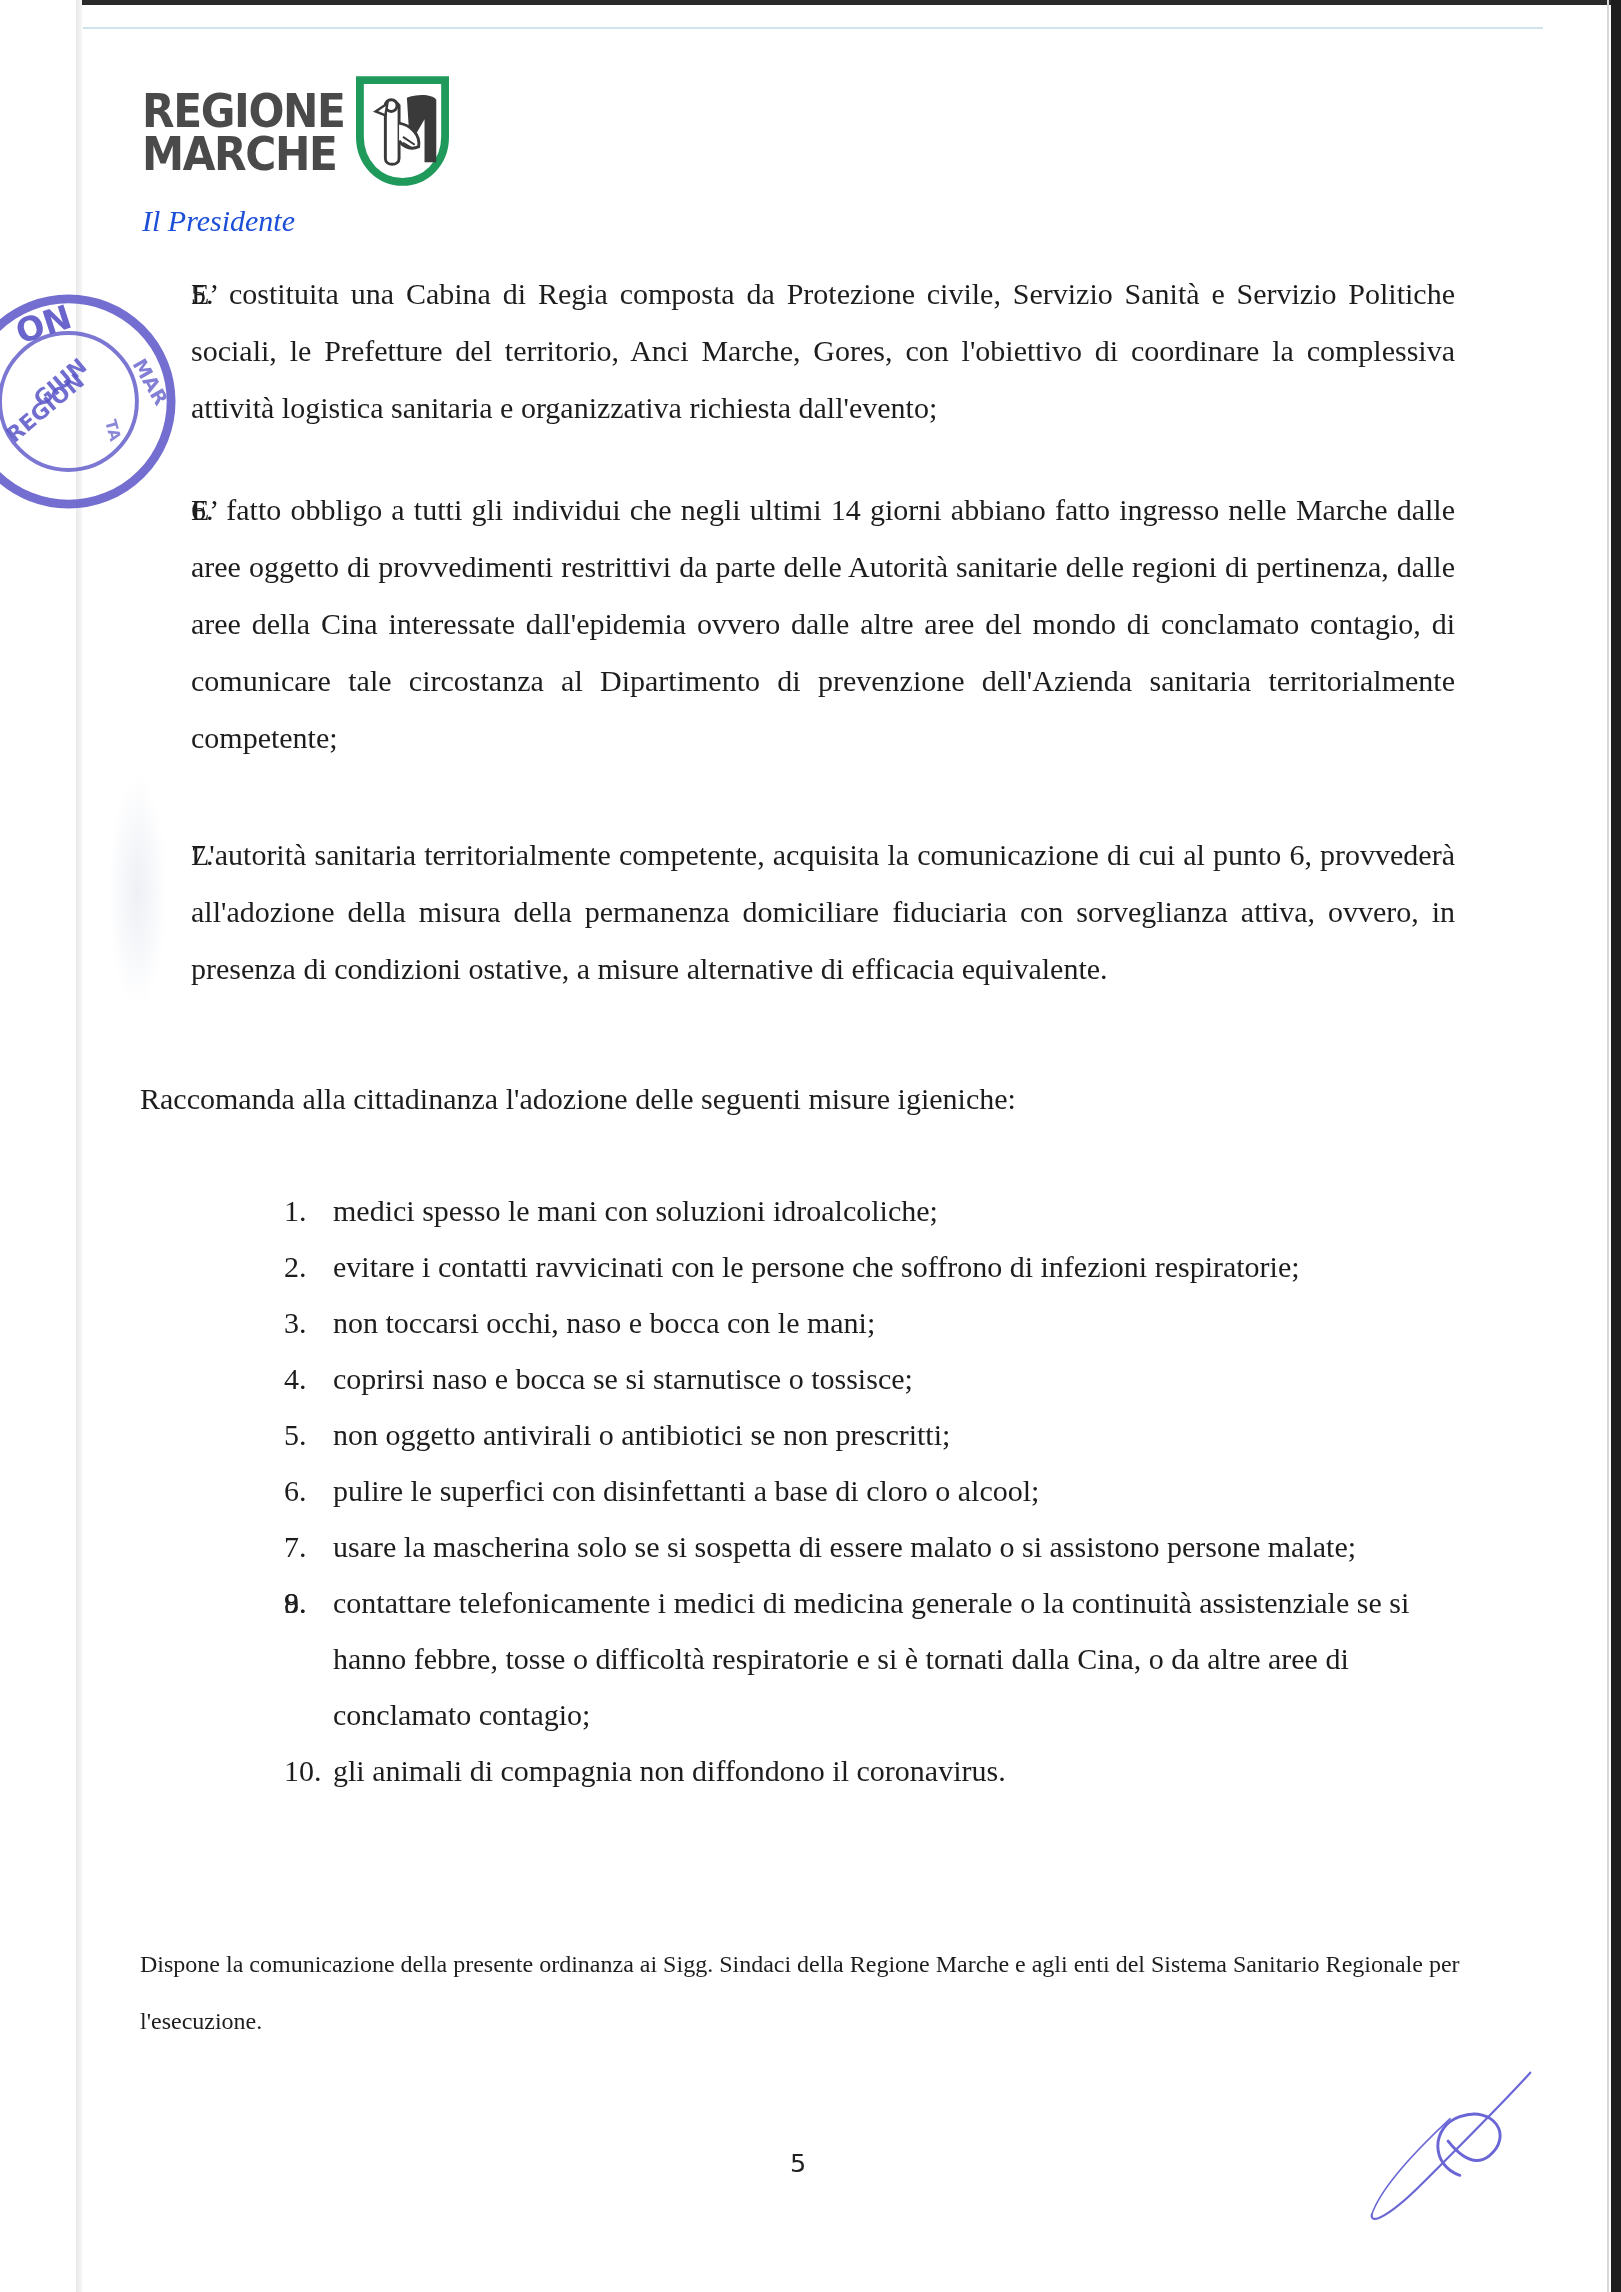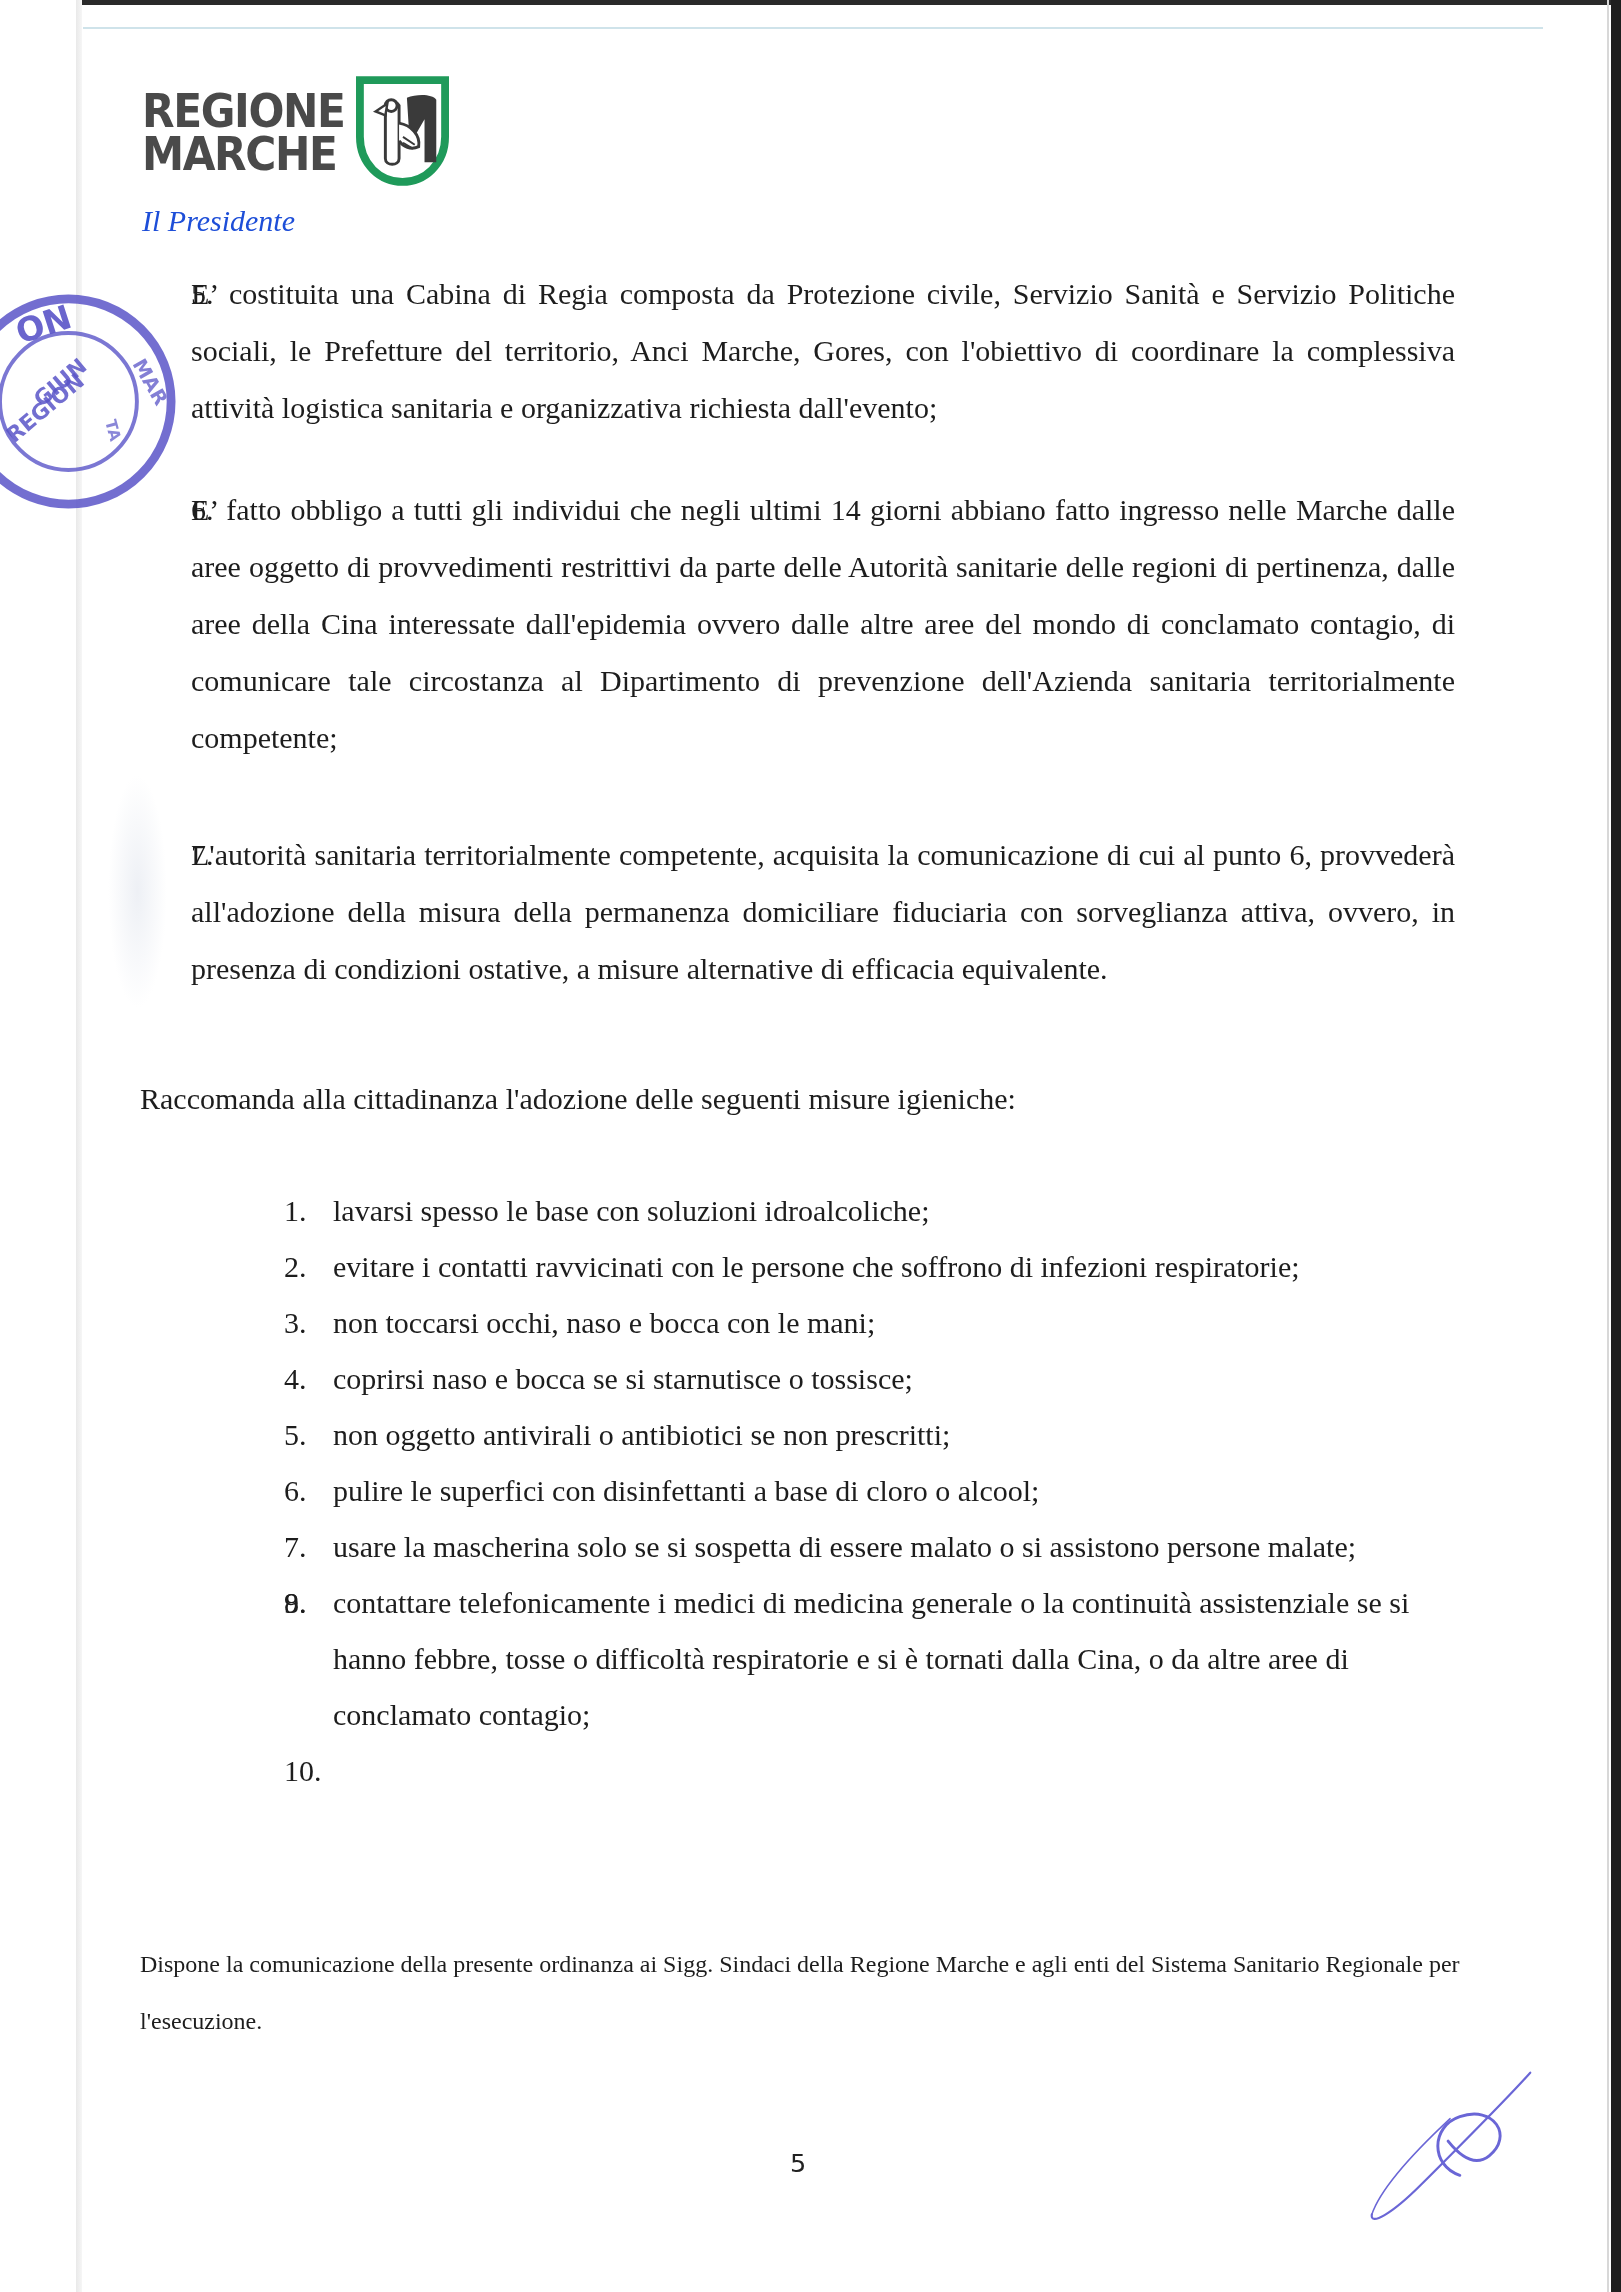--- a/index.html
+++ b/index.html
@@ -132,30 +132,30 @@
   <span class="txt">E’ fatto obbligo a tutti gli individui che negli ultimi 14 giorni abbiano fatto ingresso nelle Marche dalle aree oggetto di provvedimenti restrittivi da parte delle Autorità sanitarie delle regioni di pertinenza, dalle aree della Cina interessate dall'epidemia ovvero dalle altre aree del mondo di conclamato contagio, di comunicare tale circostanza al Dipartimento di prevenzione dell'Azienda sanitaria territorialmente competente;</span>
 </div>
 <div class="item" style="top:826px;">
   <span class="num">7.</span>
   <span class="txt">L'autorità sanitaria territorialmente competente, acquisita la comunicazione di cui al punto 6, provvederà all'adozione della misura della permanenza domiciliare fiduciaria con sorveglianza attiva, ovvero, in presenza di condizioni ostative, a misure alternative di efficacia equivalente.</span>
 </div>
 
 <div class="lead">Raccomanda alla cittadinanza l'adozione delle seguenti misure igieniche:</div>
 
 <div class="hyg-list">
-  <div class="hyg"><span class="num">1.</span><span>lavarsi spesso le base con soluzioni idroalcoliche;</span></div>
+  <div class="hyg"><span class="num">1.</span><span>medici spesso le mani con soluzioni idroalcoliche;</span></div>
   <div class="hyg"><span class="num">2.</span><span>evitare i contatti ravvicinati con le persone che soffrono di infezioni respiratorie;</span></div>
   <div class="hyg"><span class="num">3.</span><span>non toccarsi occhi, naso e bocca con le mani;</span></div>
   <div class="hyg"><span class="num">4.</span><span>coprirsi naso e bocca se si starnutisce o tossisce;</span></div>
   <div class="hyg"><span class="num">5.</span><span>non oggetto antivirali o antibiotici se non prescritti;</span></div>
   <div class="hyg"><span class="num">6.</span><span>pulire le superfici con disinfettanti a base di cloro o alcool;</span></div>
   <div class="hyg"><span class="num">7.</span><span>usare la mascherina solo se si sospetta di essere malato o si assistono persone malate;</span></div>
   <div class="hyg"><span class="num">8.</span></div>
   <div class="hyg"><span class="num">9.</span><span>contattare telefonicamente i medici di medicina generale o la continuità assistenziale se si hanno febbre, tosse o difficoltà respiratorie e si è tornati dalla Cina, o da altre aree di conclamato contagio;</span></div>
-  <div class="hyg"><span class="num">10.</span></div>
+  <div class="hyg"><span class="num">10.</span><span>gli animali di compagnia non diffondono il coronavirus.</span></div>
 </div>
 
 <div class="closing">Dispone la comunicazione della presente ordinanza ai  Sigg. Sindaci della Regione Marche e agli enti del Sistema Sanitario Regionale per l'esecuzione.</div>
 
 <div class="page-num">5</div>
 
 <svg class="signature" viewBox="0 0 240 180">
   <g fill="none" stroke="#6a66d6" stroke-linecap="round">
     <path d="M222 15 C200 40 150 90 110 130 C80 160 58 172 60 160" stroke-width="2.2"></path>
     <path d="M60 160 C70 130 110 90 140 62" stroke-width="1.5"></path>

